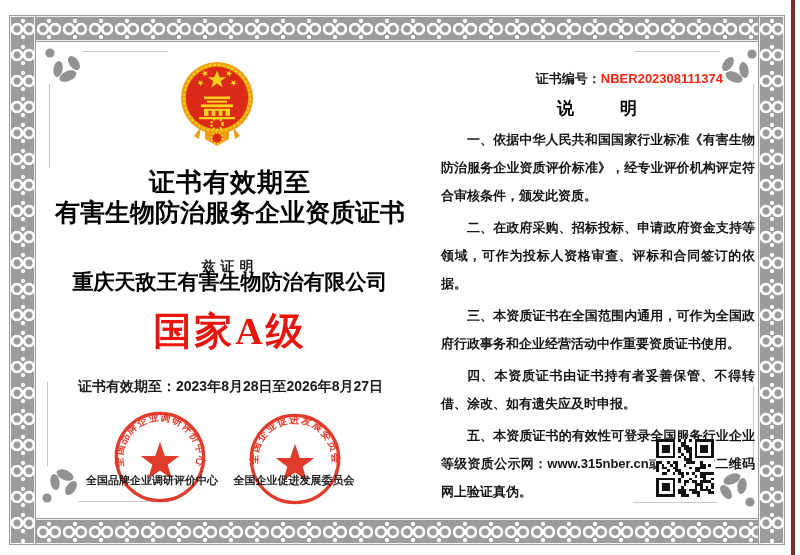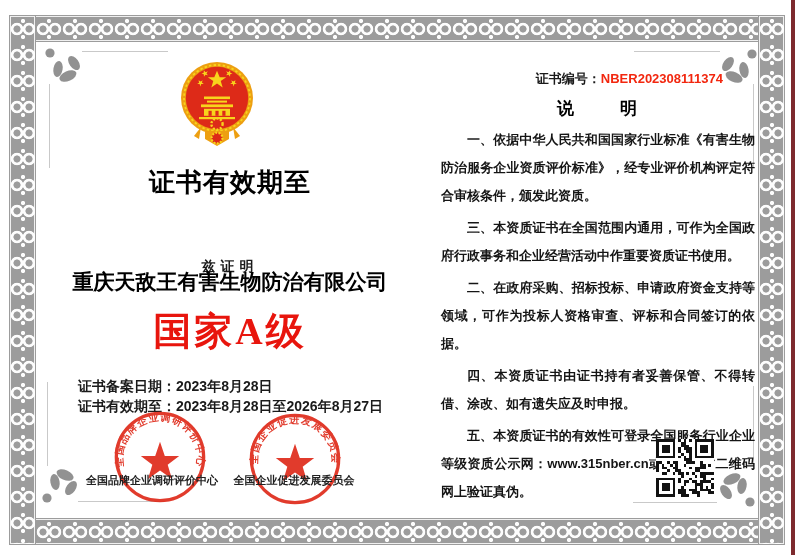--- a/index.html
+++ b/index.html
@@ -127,25 +127,25 @@
       <rect x="45.3" y="50.8" width="3.2" height="5"></rect>
     </g>
     <circle cx="40" cy="64" r="5.6" fill="none" stroke="#f8d41c" stroke-width="2.4" stroke-dasharray="2 1.6"></circle>
     <path d="M28 71 h24 v8 l-12 7 l-12 -7 z" fill="#ed9f11"></path>
     <path d="M24 67 l-7 9 5 3 z" fill="#ed9f11"></path>
     <path d="M56 67 l7 9 -5 3 z" fill="#ed9f11"></path>
     <circle cx="40" cy="78" r="5.4" fill="#dd2a18" stroke="#f8d41c" stroke-width="2.2" stroke-dasharray="1.8 1.5"></circle>
   </svg>
 
   <div class="t-center t-country">证书有效期至</div>
+  <div class="t-center t-cert">有害生物防治服务企业资质证书</div>
   <div class="t-center t-attest">兹证明</div>
   <div class="t-center t-company">重庆天敌王有害生物防治有限公司</div>
   <div class="t-center t-grade">国家A级</div>
   <div class="dates">
-    <div>证书备案日期：2023年8月28日</div>
     <div>证书有效期至：2023年8月28日至2026年8月27日</div>
   </div>
 
   <svg class="seal seal1" viewBox="0 0 100 100">
     <defs>
         <path id="arc1" d="M 12,60 A 39,39 0 1 1 88,60" fill="none"></path>
       </defs>
     <circle cx="50" cy="50" r="45.5" fill="none" stroke="#df2b1b" stroke-width="3.4"></circle>
     <path d="M50,34 L55,49 70,49 58,58 62.5,73 50,64 37.5,73 42,58 30,49 45,49 Z" fill="#df2b1b"></path>
     <text font-size="10.5" font-weight="bold" fill="#df2b1b" letter-spacing="1.2">
@@ -167,22 +167,22 @@
 
   <div class="certno">
     <span>证书编号：</span><span class="val">NBER202308111374</span>
   </div>
   <div class="notes-title">
     <span>说</span>
     <span>明</span>
   </div>
   <div class="notes">
     <p>一、依据中华人民共和国国家行业标准《有害生物防治服务企业资质评价标准》，经专业评价机构评定符合审核条件，颁发此资质。</p>
+    <p>二、在政府采购、招标投标、申请政府资金支持等领域，可作为投标人资格审查、评标和合同签订的依据。</p>
     <p>三、本资质证书在全国范围内通用，可作为全国政府行政事务和企业经营活动中作重要资质证书使用。</p>
-    <p>二、在政府采购、招标投标、申请政府资金支持等领域，可作为投标人资格审查、评标和合同签订的依据。</p>
     <p>四、本资质证书由证书持有者妥善保管、不得转借、涂改、如有遗失应及时申报。</p>
     <p>五、本资质证书的有效性可登录全国服务行业企业等级资质公示网：www.315nber.cn或扫描下方二维码网上验证真伪。</p>
   </div>
 
   <div class="qr" id="qr">
       <div class="on"></div>
       <div class="on"></div>
       <div class="on"></div>
       <div class="on"></div>
       <div class="on"></div>

